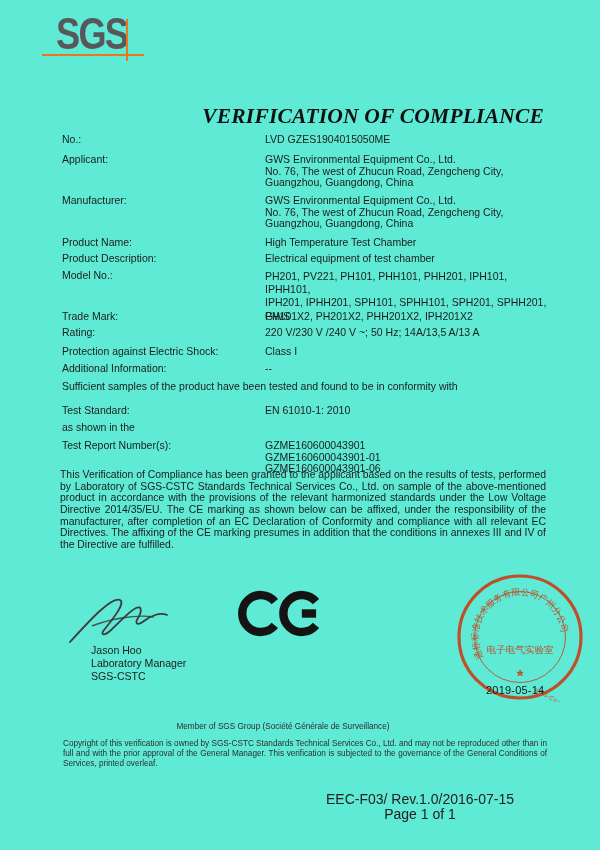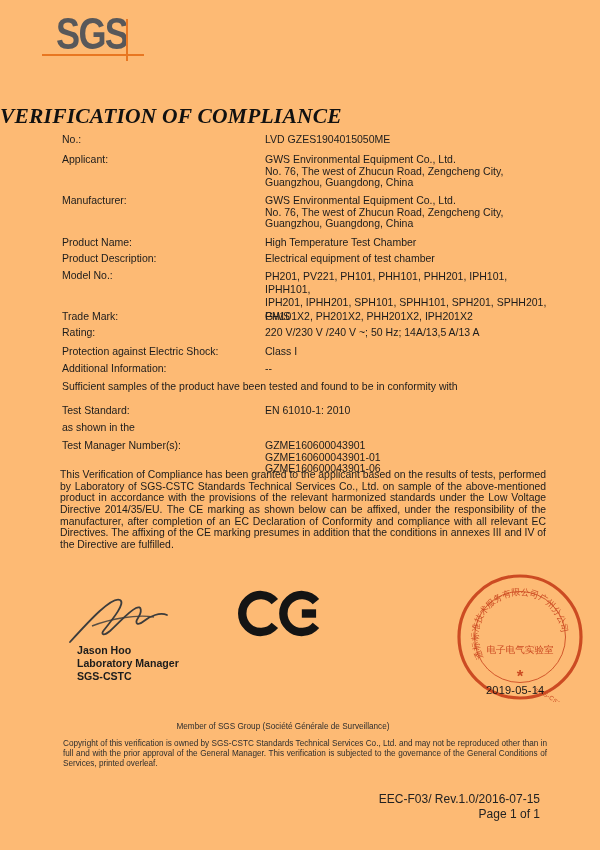--- a/index.html
+++ b/index.html
@@ -1,69 +1,69 @@
 <!DOCTYPE html>
 <html><head>
 <meta charset="utf-8">
 <style>
   html,body{margin:0;padding:0;background:#ffffff;}
   #page{
-    position:relative;width:600px;height:850px;background:#fdba74;overflow:hidden;
+    position:relative;width:600px;height:850px;background:#5eead4;overflow:hidden;
     font-family:"Liberation Sans",sans-serif;color:#1c1c1c;
   }
   
   #logo-text{
     position:absolute;left:56px;top:12px;font-size:44px;font-weight:800;
     color:#58585a;letter-spacing:-2px;transform:scaleX(0.82);transform-origin:left top;
     line-height:1;font-family:"Liberation Sans",sans-serif;
   }
   .cross-h{position:absolute;left:42px;top:54px;width:102px;height:1.5px;background:#e87722;}
   .cross-v{position:absolute;left:126px;top:19px;width:1.5px;height:42px;background:#e87722;}
   
   #doc-title{
-    position:absolute;left:0;top:104px;width:544px;text-align:left;
+    position:absolute;left:0;top:104px;width:544px;text-align:right;
     font-family:"Liberation Serif",serif;font-style:italic;font-weight:bold;
     font-size:21.5px;letter-spacing:0.2px;color:#111;
   }
   
   .row{position:absolute;left:62px;display:flex;font-size:10.5px;line-height:11.5px;}
   .row .lbl{width:203px;flex:0 0 203px;}
   .row .val{width:282px;}
   .row .val div{line-height:11.7px;}
   .row.lh13 .val div{line-height:13.2px;}
   .fullline{position:absolute;left:62px;font-size:10.5px;}
   
   #statement{
     position:absolute;left:60px;top:469px;width:486px;font-size:10.4px;
     line-height:11.65px;text-align:justify;color:#1c1c1c;
   }
   
   #ce{position:absolute;left:238px;top:590px;}
   
   #sig-scribble{position:absolute;left:64px;top:590px;}
-  #sig-block{position:absolute;left:77px;top:644px;font-size:10.6px;line-height:13.2px;font-weight:bold;}
+  #sig-block{position:absolute;left:91px;top:644px;font-size:10.6px;line-height:13.2px;}
   
   #stamp{position:absolute;left:455px;top:572px;opacity:0.92;}
   #stamp-date{
     position:absolute;left:486px;top:653px;font-size:11px;letter-spacing:0.2px;
     color:#161616;
     margin-top:31px;
   }
   
   #copyright{
     position:absolute;left:63px;top:692px;width:484px;font-size:8.2px;
     line-height:10px;color:#2e2e2e;text-align:justify;margin-top:47px;
   }
   #member-line{
     position:absolute;left:63px;top:722px;width:440px;text-align:center;
     font-size:8.2px;color:#2e2e2e;
   }
   #footer-right{
-    position:absolute;left:300px;top:792px;width:240px;text-align:right;
-    font-size:12px;line-height:14.5px;color:#222;
+    position:absolute;left:300px;top:792px;width:240px;text-align:center;
+    font-size:14px;line-height:14.5px;color:#222;
   }
 </style>
 </head>
 <body>
 
 <div id="page">
 
   <div id="logo-text">SGS</div>
   <div class="cross-h"></div>
   <div class="cross-v"></div>
@@ -135,21 +135,21 @@
   <div class="fullline" style="top:380px">Sufficient samples of the product have been tested and found to be in conformity with</div>
 
   <div class="row" style="top:405px">
     <div class="lbl">Test Standard:</div>
     <div class="val">EN 61010-1: 2010</div>
   </div>
 
   <div class="fullline" style="top:421px">as shown in the</div>
 
   <div class="row" style="top:440px">
-    <div class="lbl">Test Manager Number(s):</div>
+    <div class="lbl">Test Report Number(s):</div>
     <div class="val">
       <div>GZME160600043901</div>
       <div>GZME160600043901-01</div>
       <div>GZME160600043901-06</div>
     </div>
   </div>
 
   <div id="statement">This Verification of Compliance has been granted to the applicant based on the results of tests, performed by Laboratory of SGS-CSTC Standards Technical Services Co., Ltd. on sample of the above-mentioned product in accordance with the provisions of the relevant harmonized standards under the Low Voltage Directive 2014/35/EU. The CE marking as shown below can be affixed, under the responsibility of the manufacturer, after completion of an EC Declaration of Conformity and compliance with all relevant EC Directives. The affixing of the CE marking presumes in addition that the conditions in annexes III and IV of the Directive are fulfilled.</div>
 
   <svg id="ce" width="84" height="47" viewBox="0 0 100 56">

